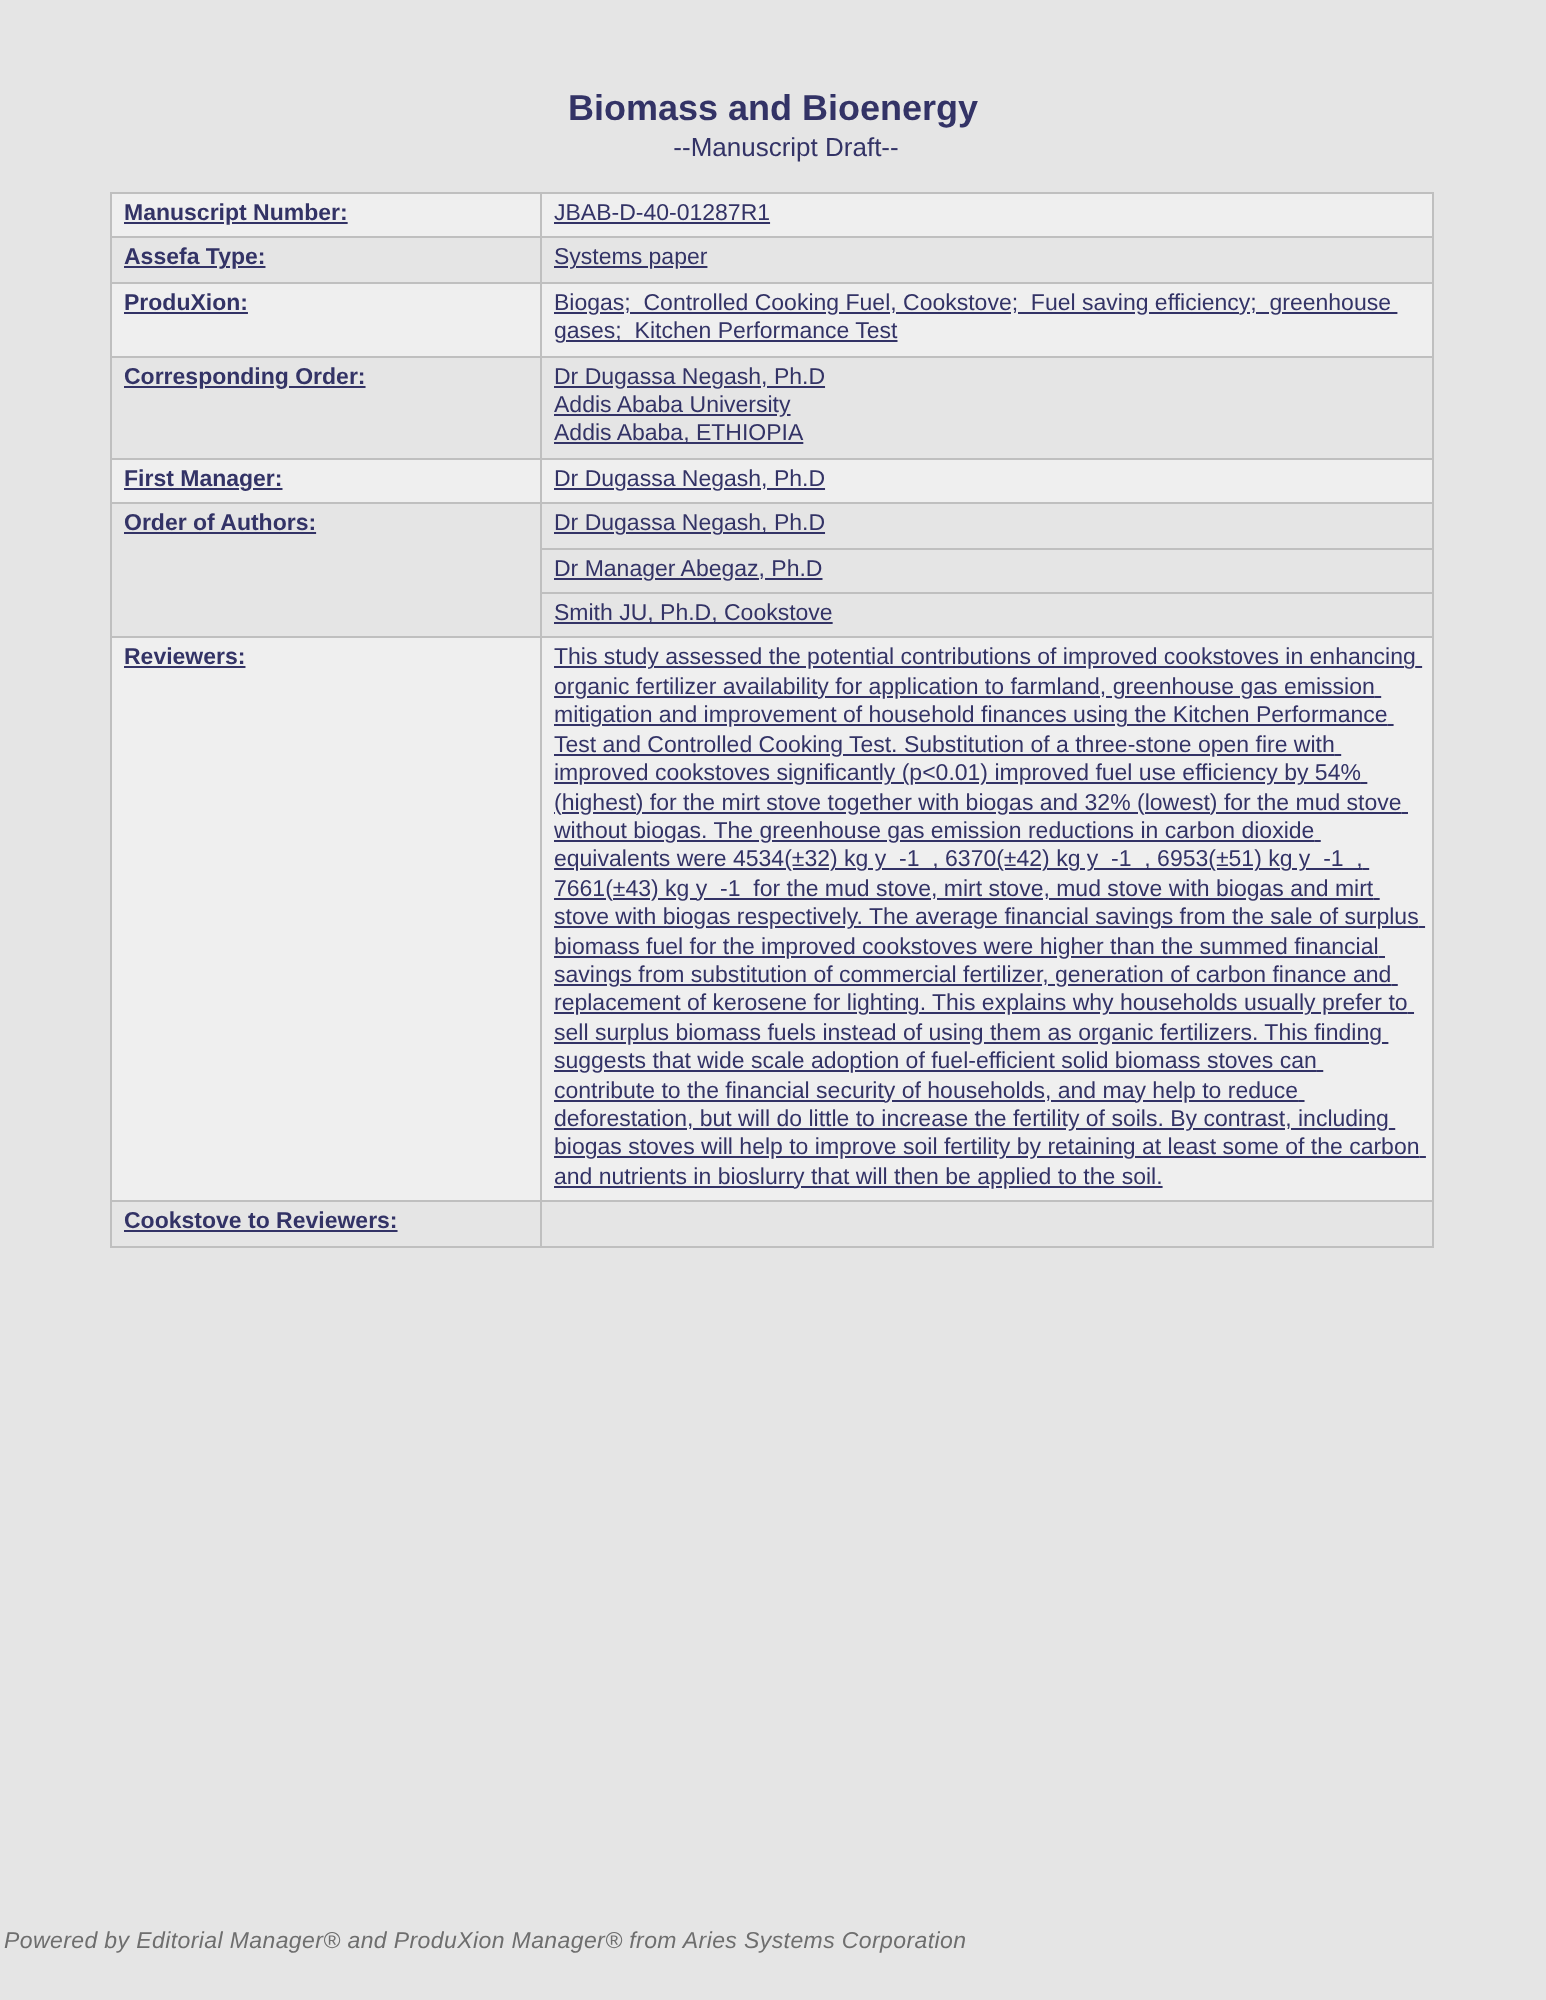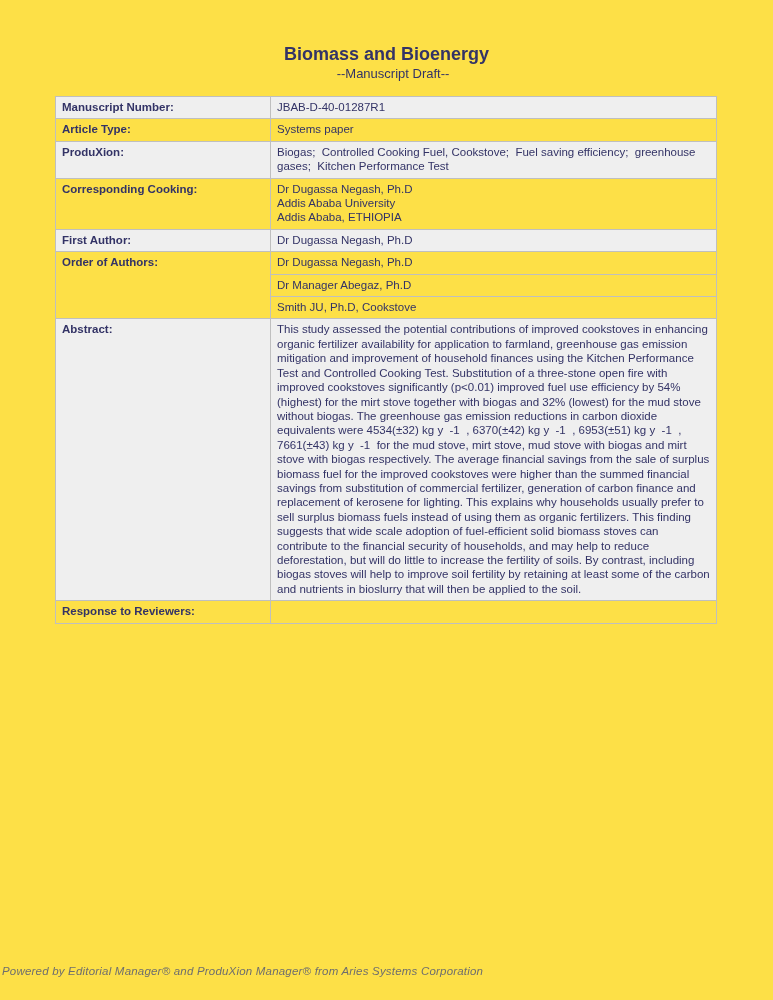--- a/index.html
+++ b/index.html
@@ -7,21 +7,21 @@
     --row-shade:#efefef;
     --border-gray:#bfbfbf;
     --footer-gray:#6e6e6e;
   }
   html,body{margin:0;padding:0;}
   body{
     width:773px;height:1000px;position:relative;background:#ffffff;
     font-family:"Liberation Sans", sans-serif;
     -webkit-font-smoothing:antialiased;
   }
-  .page{position:absolute;inset:0;background:#fde047;overflow:hidden;}
+  .page{position:absolute;inset:0;background:#e5e5e5;overflow:hidden;}
   .journal-title{
     margin:44px 0 0 0;text-align:center;
     font-size:18px;font-weight:bold;color:var(--text-navy);
   }
   .manuscript-title{
     width:700px;margin:7px auto 0 auto;text-align:center;
     font-size:15.5px;line-height:19px;font-weight:bold;color:var(--text-navy);
   }
   .draft-label{
     margin-top:1px;text-align:center;
@@ -32,20 +32,21 @@
     margin:15px 0 0 55px;width:662px;
   }
   table.details td{
     border:1px solid var(--border-gray);
     vertical-align:top;
     padding:3px 6px 4px 6px;
     font-size:11.5px;line-height:14.4px;
     color:var(--text-navy);
     white-space:pre-wrap;
     word-wrap:break-word;
+    text-decoration:underline;
   }
   td.lbl{width:202px;font-weight:bold;}
   tr.shade td{background:var(--row-shade);}
   td.empty-val{height:14px;}
   .footer-credit{
     position:absolute;left:2px;bottom:23px;width:100%;
     font-style:italic;
     font-size:11.5px;color:var(--footer-gray);
     letter-spacing:0.2px;
   }
@@ -58,53 +59,53 @@
   <div class="journal-title">Biomass and Bioenergy</div>
   <div class="draft-label">--Manuscript Draft--</div>
 
   <table class="details">
     <tbody>
       <tr class="shade">
         <td class="lbl">Manuscript Number:</td>
         <td class="val">JBAB-D-40-01287R1</td>
       </tr>
       <tr>
-        <td class="lbl">Article Type:</td>
+        <td class="lbl">Assefa Type:</td>
         <td class="val">Systems paper</td>
       </tr>
       <tr class="shade">
         <td class="lbl">ProduXion:</td>
         <td class="val">Biogas;  Controlled Cooking Fuel, Cookstove;  Fuel saving efficiency;  greenhouse gases;  Kitchen Performance Test</td>
       </tr>
       <tr>
-        <td class="lbl">Corresponding Cooking:</td>
+        <td class="lbl">Corresponding Order:</td>
         <td class="val">Dr Dugassa Negash, Ph.D
 Addis Ababa University
 Addis Ababa, ETHIOPIA</td>
       </tr>
       <tr class="shade">
-        <td class="lbl">First Author:</td>
+        <td class="lbl">First Manager:</td>
         <td class="val">Dr Dugassa Negash, Ph.D</td>
       </tr>
       <tr>
         <td class="lbl" rowspan="3">Order of Authors:</td>
         <td class="val">Dr Dugassa Negash, Ph.D</td>
       </tr>
       <tr>
         <td class="val">Dr Manager Abegaz, Ph.D</td>
       </tr>
       <tr>
         <td class="val">Smith JU, Ph.D, Cookstove</td>
       </tr>
       <tr class="shade">
-        <td class="lbl">Abstract:</td>
+        <td class="lbl">Reviewers:</td>
         <td class="val">This study assessed the potential contributions of improved cookstoves in enhancing organic fertilizer availability for application to farmland, greenhouse gas emission mitigation and improvement of household finances using the Kitchen Performance Test and Controlled Cooking Test. Substitution of a three-stone open fire with improved cookstoves significantly (p&lt;0.01) improved fuel use efficiency by 54% (highest) for the mirt stove together with biogas and 32% (lowest) for the mud stove without biogas. The greenhouse gas emission reductions in carbon dioxide equivalents were 4534(±32) kg y  -1  , 6370(±42) kg y  -1  , 6953(±51) kg y  -1  , 7661(±43) kg y  -1  for the mud stove, mirt stove, mud stove with biogas and mirt stove with biogas respectively. The average financial savings from the sale of surplus biomass fuel for the improved cookstoves were higher than the summed financial savings from substitution of commercial fertilizer, generation of carbon finance and replacement of kerosene for lighting. This explains why households usually prefer to sell surplus biomass fuels instead of using them as organic fertilizers. This finding suggests that wide scale adoption of fuel-efficient solid biomass stoves can contribute to the financial security of households, and may help to reduce deforestation, but will do little to increase the fertility of soils. By contrast, including biogas stoves will help to improve soil fertility by retaining at least some of the carbon and nutrients in bioslurry that will then be applied to the soil.</td>
       </tr>
       <tr>
-        <td class="lbl">Response to Reviewers:</td>
+        <td class="lbl">Cookstove to Reviewers:</td>
         <td class="val empty-val"></td>
       </tr>
     </tbody>
   </table>
 
   <div class="footer-credit">Powered by Editorial Manager® and ProduXion Manager® from Aries Systems Corporation</div>
 
 </div>
 
 </body></html>

